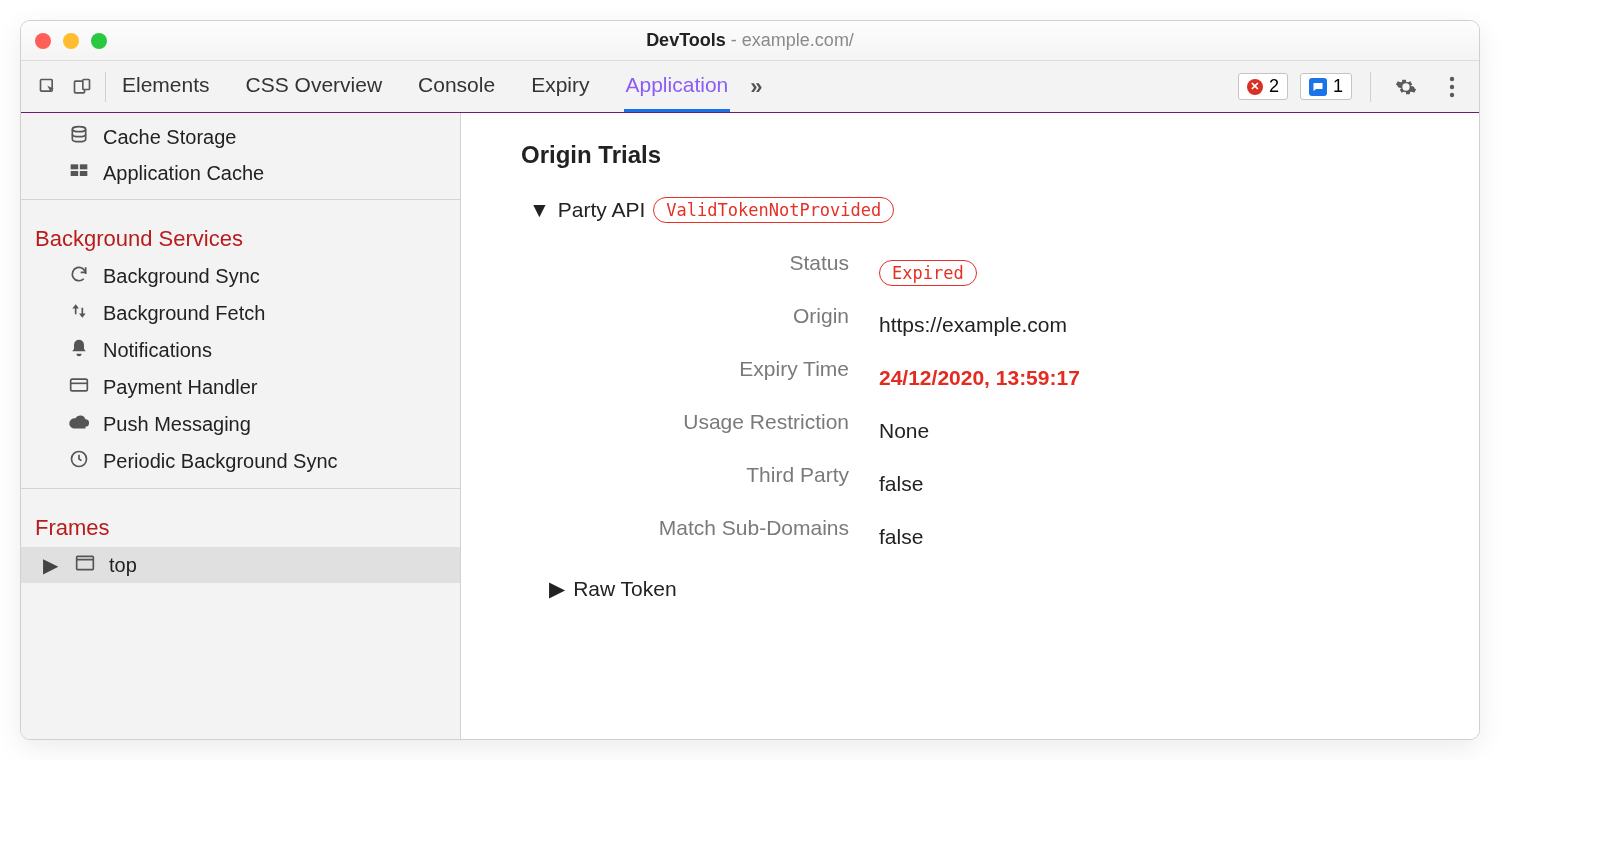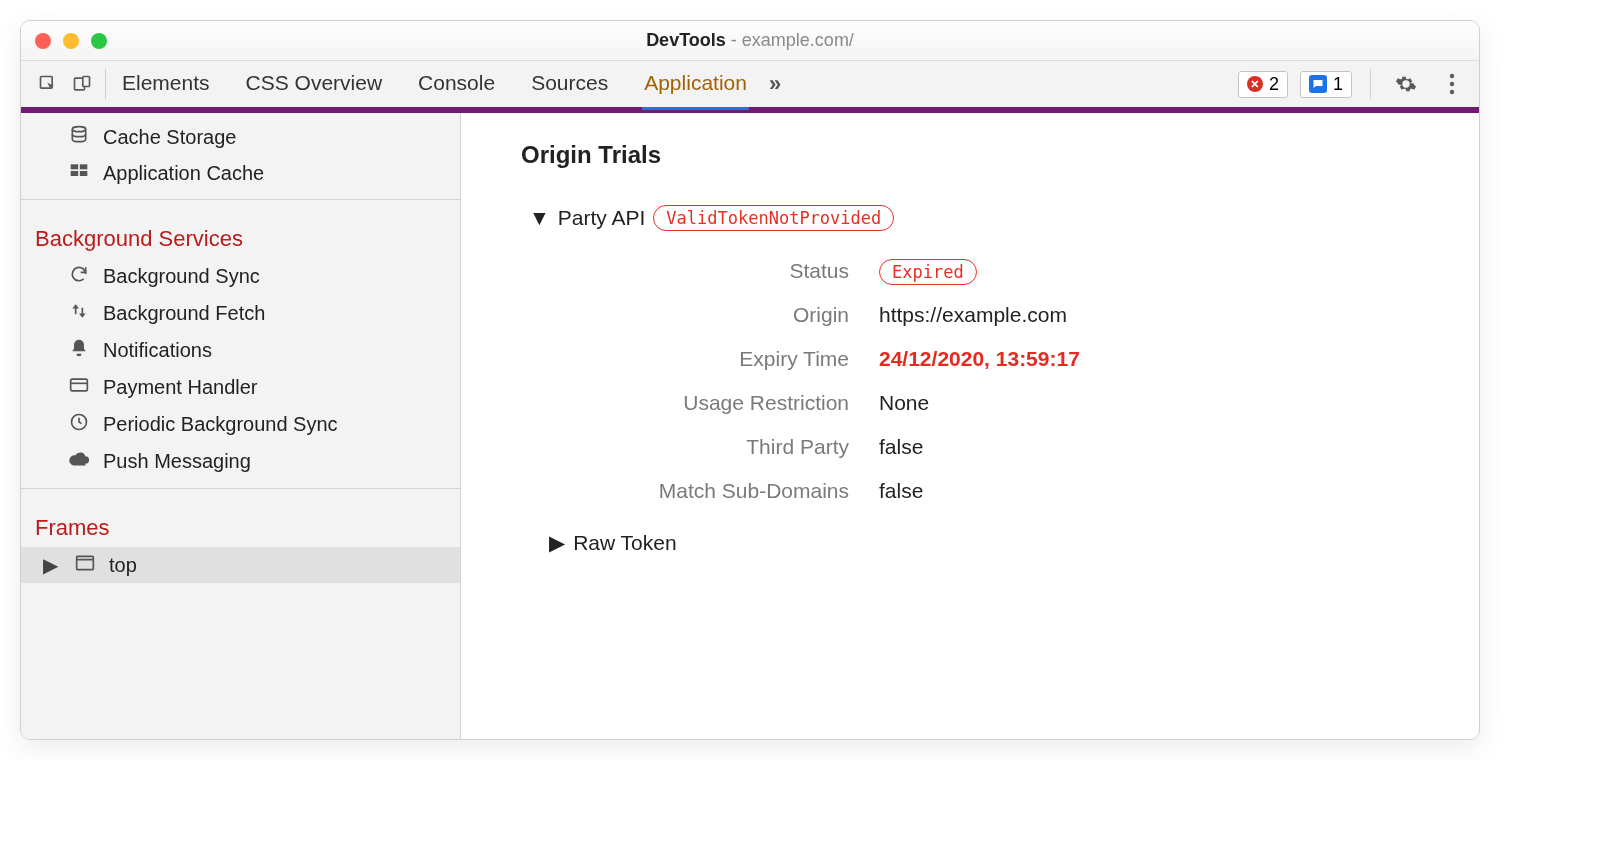--- a/index.html
+++ b/index.html
@@ -37,41 +37,41 @@
   .title-center {
     position: absolute; left: 0; right: 0; text-align: center;
     font-size: 18px; color: #8a8a8a; pointer-events: none;
   }
   .title-center b { color: #222; font-weight: 600; }
 
   
   .toolbar {
     height: 52px;
     background: #f3f3f3;
-    border-bottom: 6px solid #701a75;
+    border-bottom: 1px solid #701a75;
     display: flex;
     align-items: center;
     padding: 0 10px;
     font-size: 20px;
   }
   .toolbar .sep { width: 1px; height: 30px; background: #d0d0d0; margin: 0 6px; }
   .icon-btn {
     width: 34px; height: 32px;
     display: flex; align-items: center; justify-content: center;
     color: #5a5a5a;
     cursor: pointer;
   }
   .tabs { display: flex; gap: 32px; margin-left: 8px; }
   .tab {
     color: #333; cursor: pointer;
     padding: 12px 2px;
     border-bottom: 3px solid transparent;
     font-size: 21px;
   }
-  .tab.active { border-bottom-color: #1a73e8; color: #a16207; }
+  .tab.active { border-bottom-color: #1a73e8; color: #8b5cf6; }
   .more-tabs { margin-left: 20px; color: #555; font-weight: 700; cursor: pointer; font-size: 22px; }
   .toolbar-right { margin-left: auto; display: flex; align-items: center; gap: 12px; }
   .badge {
     display: flex; align-items: center; gap: 6px;
     border: 1px solid #c4c4c4;
     border-radius: 3px;
     padding: 2px 8px;
     font-size: 18px; cursor: pointer;
     background: #fff;
   }
@@ -100,35 +100,35 @@
   }
   .sb-divider { height: 1px; background: #d3d3d3; margin: 8px 0; }
   .sb-row.selected { background: #e0e0e0; }
   .sb-row .tri { width: 14px; color: #444; margin-right: 4px; }
 
   
   .main {
     flex: 1; background: #fff; padding: 28px 60px;
     font-size: 21px; color: #222; overflow: auto;
   }
-  .sect-title { font-weight: 700; font-size: 24px; margin-bottom: 36px; }
+  .sect-title { font-weight: 700; font-size: 24px; margin-bottom: 28px; }
   .trial-row { display: flex; align-items: center; gap: 8px; margin-left: 8px; }
   .tri-s { color: #222; }
   .pill {
     font-family: ui-monospace, Menlo, monospace;
     color: #e53025;
     border: 1.5px solid #e53025;
     border-radius: 999px;
     padding: 2px 12px;
     font-size: 17px;
     background: #fff;
   }
   .kv { display: grid; grid-template-columns: 260px 1fr; row-gap: 20px; column-gap: 30px; margin: 28px 0 0 68px; }
   .kv .k { text-align: right; color: #7a7a7a; }
-  .kv .v { color: #222; }
+  .kv .v { color: #222; margin-top: 9px; }
   .kv .v.red { color: #e32b20; font-weight: 700; }
   .raw { margin: 28px 0 0 28px; display: flex; align-items: center; gap: 8px; cursor: pointer; }
 </style>
 </head>
 <body>
 
 <div class="window">
 
   <div class="titlebar">
     <div class="traffic">
@@ -154,21 +154,21 @@
       <svg width="20" height="20" viewBox="0 0 24 24" fill="none" stroke="#5a5a5a" stroke-width="2">
           <rect x="3" y="5" width="12" height="14" rx="1"></rect>
           <rect x="13" y="3" width="8" height="12" rx="1" fill="#f3f3f3"></rect>
         </svg>
     </div>
     <div class="sep"></div>
     <div class="tabs">
       <div class="tab">Elements</div>
       <div class="tab">CSS Overview</div>
       <div class="tab">Console</div>
-      <div class="tab">Sources</div>
+      <div class="tab">Expiry</div>
       <div class="tab active">Application</div>
     </div>
     <div class="more-tabs">»</div>
 
     <div class="toolbar-right">
       <div class="badge">
         <span class="err-dot">✕</span>
         <span>2</span>
       </div>
       <div class="badge">
@@ -253,34 +253,34 @@
         <span class="ico">
           <svg width="20" height="20" viewBox="0 0 24 24" fill="none" stroke="#555" stroke-width="2">
               <rect x="2" y="5" width="20" height="14" rx="2"></rect>
               <path d="M2 10h20"></path>
             </svg>
         </span>
         <span>Payment Handler</span>
       </div>
       <div class="sb-row">
         <span class="ico">
+          <svg width="22" height="20" viewBox="0 0 24 20" fill="#555">
+              <path d="M19 15a4 4 0 000-8 6 6 0 00-11-1A5 5 0 006 17h13a4 4 0 000-2z"></path>
+            </svg>
+        </span>
+        <span>Push Messaging</span>
+      </div>
+      <div class="sb-row">
+        <span class="ico">
           <svg width="20" height="20" viewBox="0 0 24 24" fill="none" stroke="#555" stroke-width="2">
               <circle cx="12" cy="12" r="9"></circle>
               <path d="M12 7v5l3 2"></path>
             </svg>
         </span>
         <span>Periodic Background Sync</span>
-      </div>
-      <div class="sb-row">
-        <span class="ico">
-          <svg width="22" height="20" viewBox="0 0 24 20" fill="#555">
-              <path d="M19 15a4 4 0 000-8 6 6 0 00-11-1A5 5 0 006 17h13a4 4 0 000-2z"></path>
-            </svg>
-        </span>
-        <span>Push Messaging</span>
       </div>
 
       <div class="sb-divider"></div>
       <div class="sb-heading">Frames</div>
       <div class="sb-row selected" style="padding-left:22px">
         <span class="tri">▶</span>
         <span class="ico">
           <svg width="20" height="18" viewBox="0 0 24 20" fill="none" stroke="#555" stroke-width="2">
               <rect x="2" y="2" width="20" height="16" rx="1"></rect>
               <path d="M2 6h20"></path>

